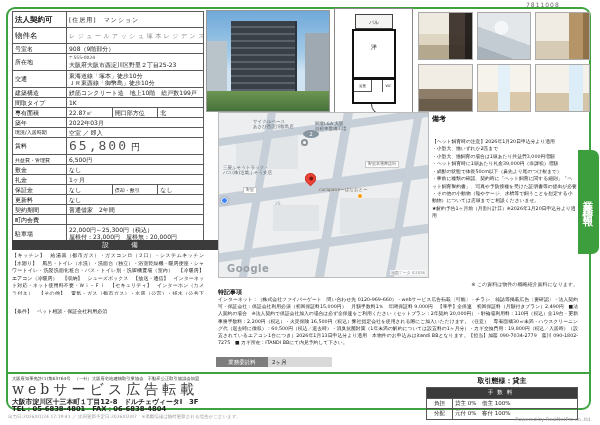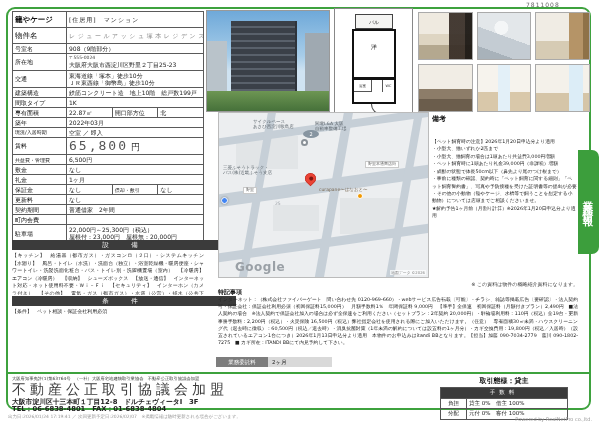--- a/index.html
+++ b/index.html
@@ -78,21 +78,21 @@
   .b3 { left:26%; top:56%; width:22%; height:16%; }
   .mlabel { position:absolute; font-size:4.5px; line-height:1.2; color:#5b646b; white-space:pre-line; }
   .ml1 { left:34px; top:6px; }
   .ml2 { left:96px; top:8px; }
   .ml3 { left:4px; top:52px; }
   .ml4 { left:146px; top:48px; background:#fff; border:1px solid #c9c9c9; padding:0 2px; font-size:4px; color:#666; }
   .ml5 { left:24px; top:74px; background:#fff; border:1px solid #c9c9c9; padding:0 2px; font-size:4px; color:#666; }
   .ml6 { left:100px; top:74px; color:#7a6a55; }
   .ml7 { left:56px; top:88px; color:#9aa0a6; }
   .shield { position:absolute; left:84px; top:17px; width:16px; height:8px; background:#8795a1; border-radius:50%; color:#fff; font-size:5px; text-align:center; line-height:8px; }
-  .gword { position:absolute; left:16px; bottom:3px; font-size:12px; font-weight:bold; color:#9aa0a6; letter-spacing:.5px; }
+  .gword { position:absolute; left:8px; bottom:3px; font-size:10px; font-weight:bold; color:#9aa0a6; letter-spacing:.5px; }
   .mapdata { position:absolute; right:2px; bottom:2px; font-size:3.8px; color:#888; background:rgba(255,255,255,.7); padding:0 1px; }
   .pin { position:absolute; left:86px; top:60px; width:11px; height:11px; background:#ea4335; border-radius:50% 50% 50% 0; transform:rotate(-45deg); box-shadow:0 0 0 .5px #b3271e inset; }
   .pin::after { content:""; position:absolute; left:3.5px; top:3.5px; width:4px; height:4px; background:#7e150f; border-radius:50%; }
   .dot-o { position:absolute; left:138px; top:80px; width:6px; height:6px; background:#f29900; border:1px solid #fff; border-radius:50%; }
   .dot-b { position:absolute; left:2px; top:84px; width:7px; height:7px; background:#4285f4; border:1.5px solid #fff; border-radius:50%; box-shadow:0 0 2px rgba(0,0,0,.4); }
   .dot-g { position:absolute; left:82px; top:26px; width:7px; height:7px; background:#fff; border:2px solid #8a9198; border-radius:50%; }
 
   
   .remarks { position:absolute; left:432px; top:114px; width:145px; height:140px; overflow:hidden; }
   .remarks-title { font-size:7px; font-weight:bold; color:#111; margin-bottom:14px; }
@@ -110,21 +110,21 @@
   .commission { position:absolute; left:216px; top:357px; width:116px; height:10px; display:flex; font-size:5.5px; }
   .commission .cl { width:52px; background:#7d7d7d; color:#fff; text-align:center; line-height:10px; }
   .commission .cv { flex:1; background:#d9d9d9; color:#222; text-align:left; padding-left:4px; line-height:10px; }
 
   
   .license { position:absolute; left:12px; top:376px; font-size:4.3px; color:#333; }
   .company { position:absolute; left:12px; top:381px; font-family:"DejaVu Serif","Liberation Serif",serif; font-size:14px; letter-spacing:4px; color:#3c3c3c; }
   .address { position:absolute; left:12px; top:397px; font-size:6.8px; font-weight:bold; color:#222; }
   .tel { position:absolute; left:12px; top:404px; font-size:6.8px; font-weight:bold; color:#222; }
 
-  .broker { position:absolute; left:440px; top:376px; width:128px; }
+  .broker { position:absolute; left:426px; top:376px; width:152px; }
   .broker-trans { font-size:7px; font-weight:bold; text-align:center; color:#111; margin-bottom:1px; }
   table.fee { width:100%; border-collapse:collapse; }
   table.fee td { border:1px solid #555; font-size:5.5px; line-height:1; padding:2px; }
   table.fee .fh { background:#3b3b3b; color:#fff; text-align:center; letter-spacing:4px; }
   table.fee .fl { width:26px; text-align:center; }
 
   .footer { position:absolute; left:8px; top:414px; font-size:4.5px; color:#999; }
   .powered { position:absolute; right:8px; top:416px; font-size:5px; color:#999; }
 </style>
 </head>
@@ -132,21 +132,21 @@
 
 <div id="page">
 
   <div class="docnum">7811008</div>
   <div class="frame"></div>
   <div class="divider"></div>
 
   <table class="props">
     <tbody>
         <tr class="r-big">
-      <td class="lab" style="font-size:7.5px;font-weight:bold">籠やケージ</td>
+      <td class="lab" style="font-size:7.5px;font-weight:bold">法人契約可</td>
       <td colspan="3" class="type-val">[住居用]　マンション</td>
     </tr>
     <tr class="r-big">
       <td class="lab" style="font-size:7.5px;font-weight:normal">物件名</td>
       <td colspan="3" class="name-val">レジュールアッシュ塚本レジデンス</td>
     </tr>
     <tr class="r-sm">
       <td class="lab">号室名</td>
       <td colspan="3">908（9階部分）</td>
     </tr>
@@ -227,21 +227,20 @@
       <td colspan="3">
         <span class="two-line">22,000円～25,300円（税込）</span>
         <span class="two-line">屋根付：23,000円　屋根無：20,000円</span>
       </td>
     </tr>
   </tbody>
     </table>
 
   <div class="bar equip">設　備</div>
   <div class="blocktext equip-text">【キッチン】　給湯器（都市ガス）・ガスコンロ（２口）・システムキッチン　【水廻り】　風呂・トイレ（水洗）・洗面台（独立）・浴室乾燥機・暖房便座・シャワートイレ・洗髪洗面化粧台・バス・トイレ別・洗濯機置場（室内）　【冷暖房】　エアコン（冷暖房）　【収納】　シューズボックス　【放送・通信】　インターネット対応・ネット使用料不要・Ｗｉ－Ｆｉ　【セキュリティ】　インターホン（カメラ付き）　【その他】　電気・ガス（都市ガス）・水道（公営）・排水（公共下水）・バルコニー／ベランダ</div>
-  <div class="bar cond">条　件</div>
   <div class="blocktext cond-text">【条件】　ペット相談・保証会社利用必須</div>
 
   <div class="photo-bldg">
     <div class="bp-side2"></div>
     <div class="bp-bldg"></div>
     <div class="bp-side"></div>
     <div class="bp-trees"></div>
   </div>
 
   <div class="fp">
@@ -311,23 +310,23 @@
   <div class="disclaimer">※ この資料は物件の概略紹介資料になります。</div>
   <div class="notes-title">特記事項</div>
   <div class="notes-text">インターネット：（株式会社ファイバーゲート　問い合わせ先 0120-969-660）・webサービス広告転載〔可能〕・チラシ、雑誌等掲載広告〔要確認〕・法人契約可・保証会社：保証会社利用必須（初回保証料15,000円）　月額手数料1％　年間保証料 9,000円　【準手】全保連　初回保証料（月額付きプラン）2,490円　■法人契約の場合　※法人契約で保証会社加入の場合は必ず全保連をご利用ください（セットプラン：2年契約 20,000円）・駐輪場利用料：110円（税込）全19台・更新事務手数料：2,200円（税込）・火災保険 16,500円（税込）弊社指定会社を使用される際にご加入いただけます。（任意）　専有面積30㎡未満・ハウスクリーニング代（退去時に徴収）：60,500円（税込／退去時）・消臭抗菌対策（1年未満の解約については設置料の1ヶ月分）・カギ交換費用：19,800円（税込／入居時）（設置されているエアコン1台につき）2026年1月13日申込分より適用　本物件のお申込みはitandi BBとなります。【担当】加藤 090-7034-2779　藤川 090-1802-7275　■ カギ所在：ITANDI BBにて内見予約して下さい。</div>
 
   <div class="commission">
     <div class="cl">業務委託料</div>
     <div class="cv">2ヶ月</div>
   </div>
 
   <div class="license">大阪府知事免許(1)第63764号　（一社）大阪府宅地建物取引業協会　不動産公正取引協議会加盟</div>
-  <div class="company">不動産公正取引協議会加盟</div>
+  <div class="company">webサービス広告転載</div>
   <div class="address">大阪市淀川区十三本町１丁目12-8　ドルチェヴィータⅠ　3F</div>
-  <div class="tel">TEL：06-6838-4801　FAX：01-6838-4804</div>
+  <div class="tel">TEL：05-6838-4801　FAX：06-6838-4804</div>
 
   <div class="broker">
     <div class="broker-trans">取引態様：貸主</div>
     <table class="fee">
       <tbody>
           <tr>
             <td colspan="2" class="fh">手数料</td>
           </tr>
       <tr>
         <td class="fl">負担</td>

